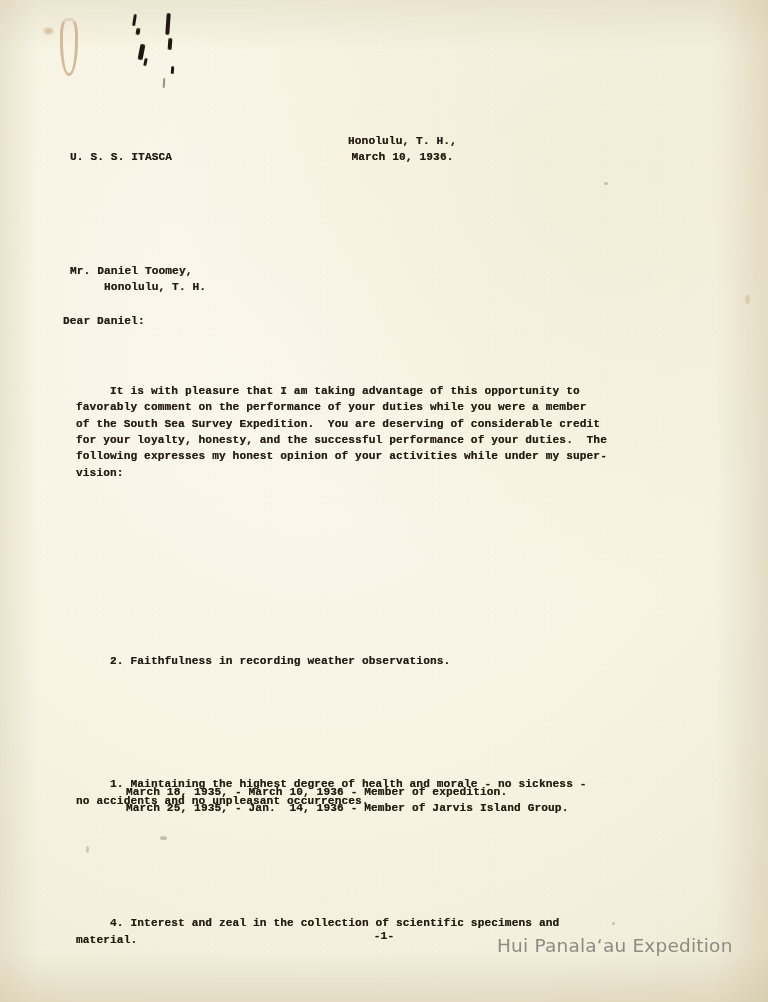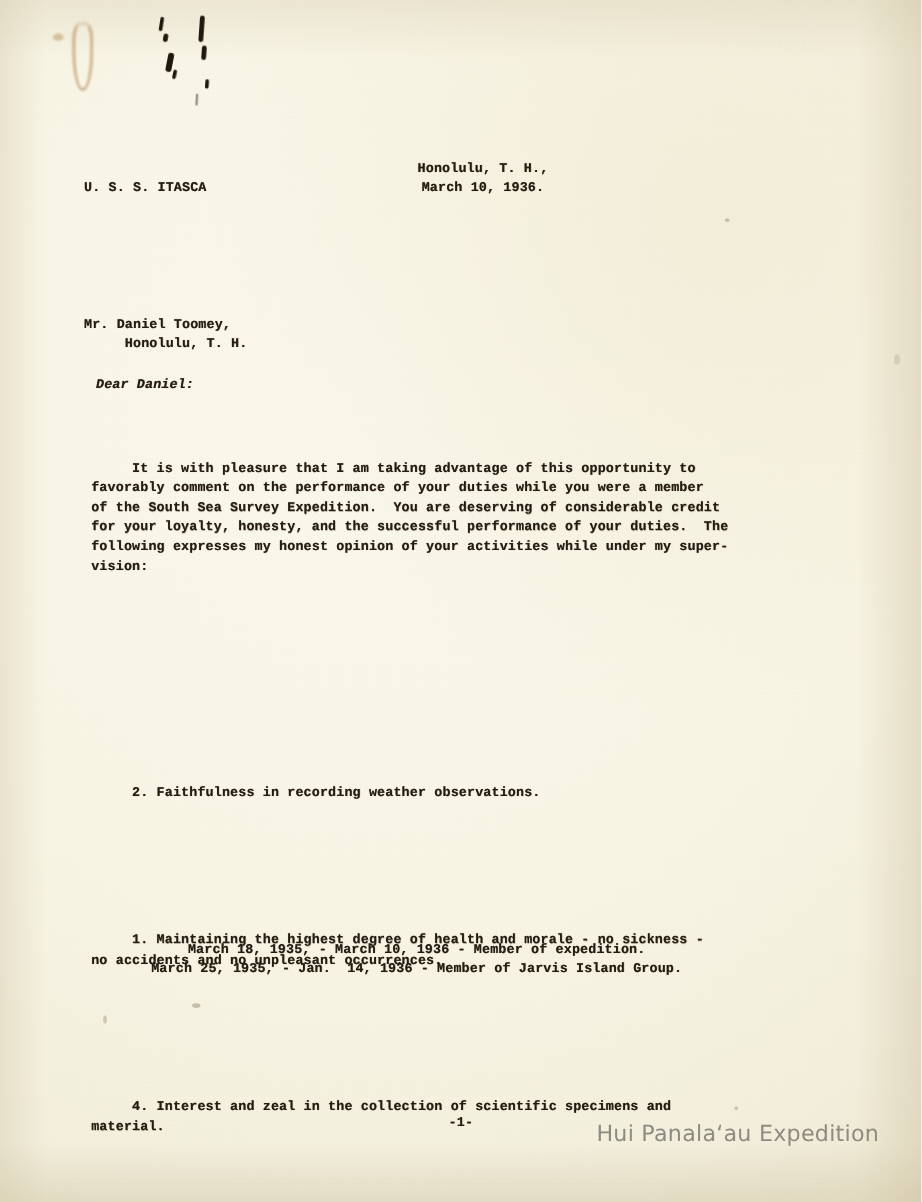--- a/index.html
+++ b/index.html
@@ -82,27 +82,27 @@
     line-height:16.4px;
     letter-spacing:.15px;
     white-space:pre;
     text-shadow:0 0 .6px rgba(40,30,16,.55), .3px .25px .5px rgba(70,52,28,.30);
   }
 
   .hdr-left  { left:70px;  top:149px; }
   .hdr-right { left:348px; top:133px;text-align:center; }
 
   .addressee { left:70px;  top:263px; }
-  .salutation{ left:80px;  top:313px;font-style:italic; }
+  .salutation{ left:63px;  top:313px; }
 
   .body      { left:72px;  top:346px; }
   .body p    { white-space:pre; margin:4px; }
   .body .gap { height:16.4px; }
 
-  .record    { left:126px; top:784px;text-align:center; }
+  .record    { left:126px; top:784px; }
 
   .pagenum   { left:0; top:928px; width:768px; text-align:center; white-space:normal; }
 
   
   .watermark {
     position:absolute; left:497px; top:935px;
     font-family:"DejaVu Sans", sans-serif;
     font-weight:400;
     font-size:18.5px;
     letter-spacing:.2px;

